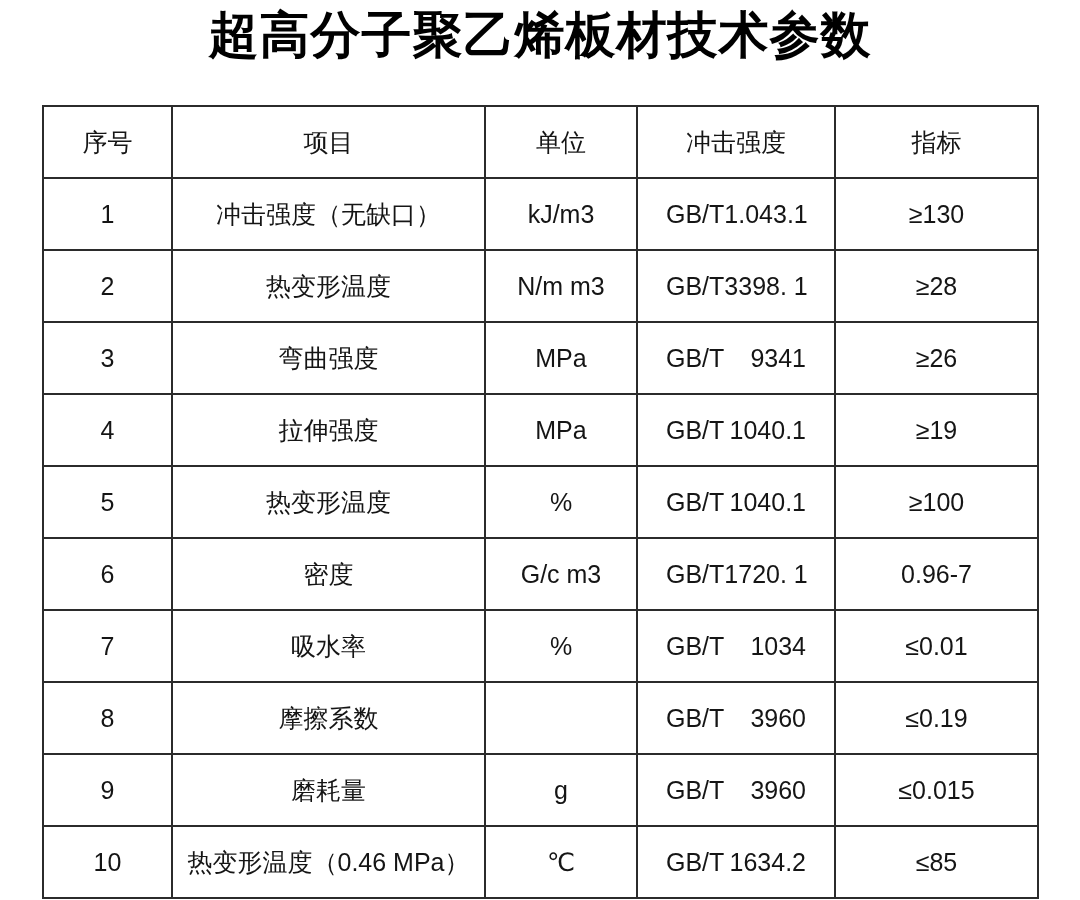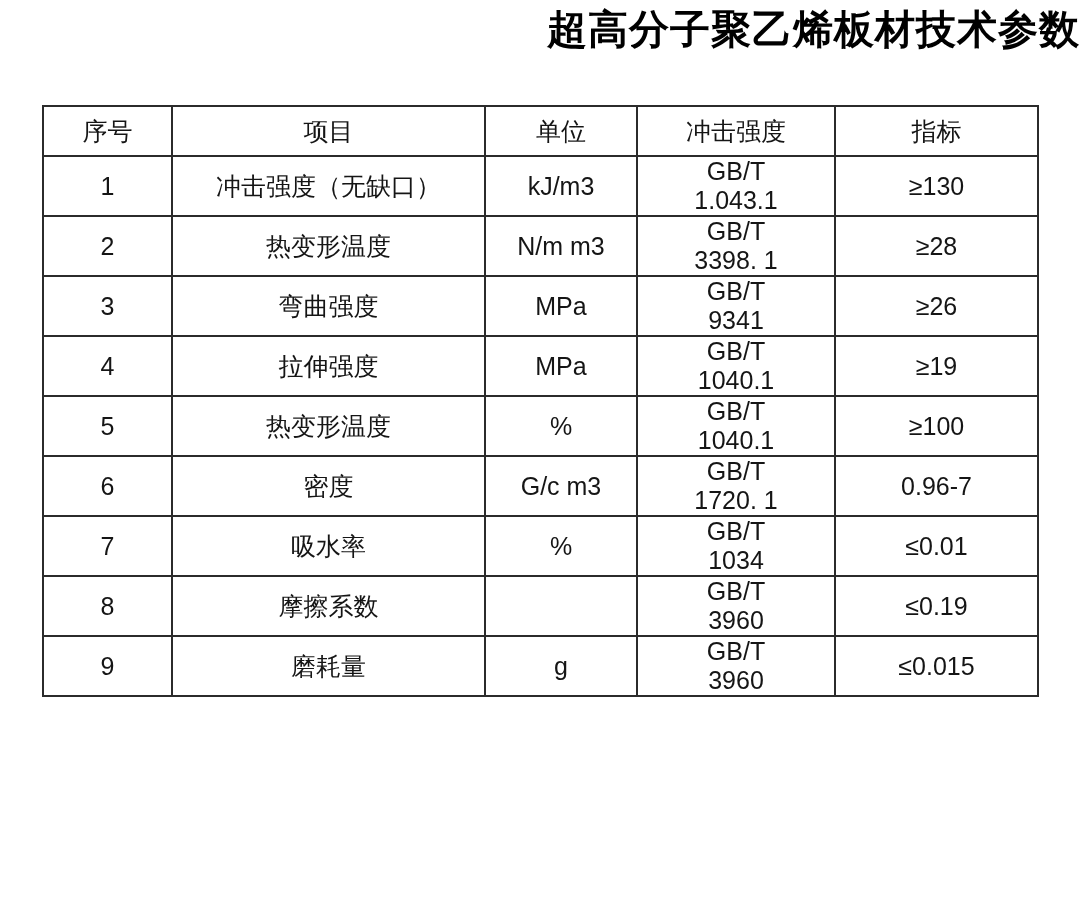--- a/index.html
+++ b/index.html
@@ -14,57 +14,56 @@
     background:var(--bg-color);
     font-family:"Liberation Sans","DejaVu Sans",sans-serif;
     color:var(--text-color);
     position:relative;
     overflow:hidden;
   }
   .page-title{
     margin:0;
     position:absolute;
     top:2px;left:0;right:0;
-    text-align:right;
-    font-size:40px;
+    text-align:center;
+    font-size:50px;
     font-weight:900;
     letter-spacing:1px;
     color:#000;
     white-space:nowrap;
   }
   table.spec-table{
     position:absolute;
     left:42px;top:105px;
     width:995px;
     border-collapse:collapse;
     table-layout:fixed;
   }
   .spec-table col.c-no{width:129px;}
   .spec-table col.c-item{width:313px;}
   .spec-table col.c-unit{width:152px;}
   .spec-table col.c-method{width:198px;}
   .spec-table col.c-spec{width:203px;}
   .spec-table th,.spec-table td{
     border:2px solid var(--border-color);
-    height:50px;
+    height:72px;
     padding:0;
     text-align:center;
     vertical-align:middle;
     font-size:25px;
     font-weight:400;
     color:var(--text-color);
     white-space:nowrap;
     overflow:hidden;
   }
   .method-wrap{
     display:flex;
     justify-content:space-between;
     align-items:center;
     padding:0 28px;
-    flex-direction:column;
   }
 </style>
 </head>
 <body>
 
 <h1 class="page-title">超高分子聚乙烯板材技术参数</h1>
 
 <table class="spec-table">
   <colgroup>
     <col class="c-no">
@@ -184,14 +183,26 @@
         <td>磨耗量</td>
         <td>g</td>
         <td>
           <div class="method-wrap">
             <span>GB/T</span>
             <span>3960</span>
           </div>
         </td>
         <td>≤0.015</td>
       </tr>
+      <tr>
+        <td>10</td>
+        <td>热变形温度（0.46 MPa）</td>
+        <td>℃</td>
+        <td>
+          <div class="method-wrap">
+            <span>GB/T</span>
+            <span>1634.2</span>
+          </div>
+        </td>
+        <td>≤85</td>
+      </tr>
     </tbody>
 </table>
 
 </body></html>

